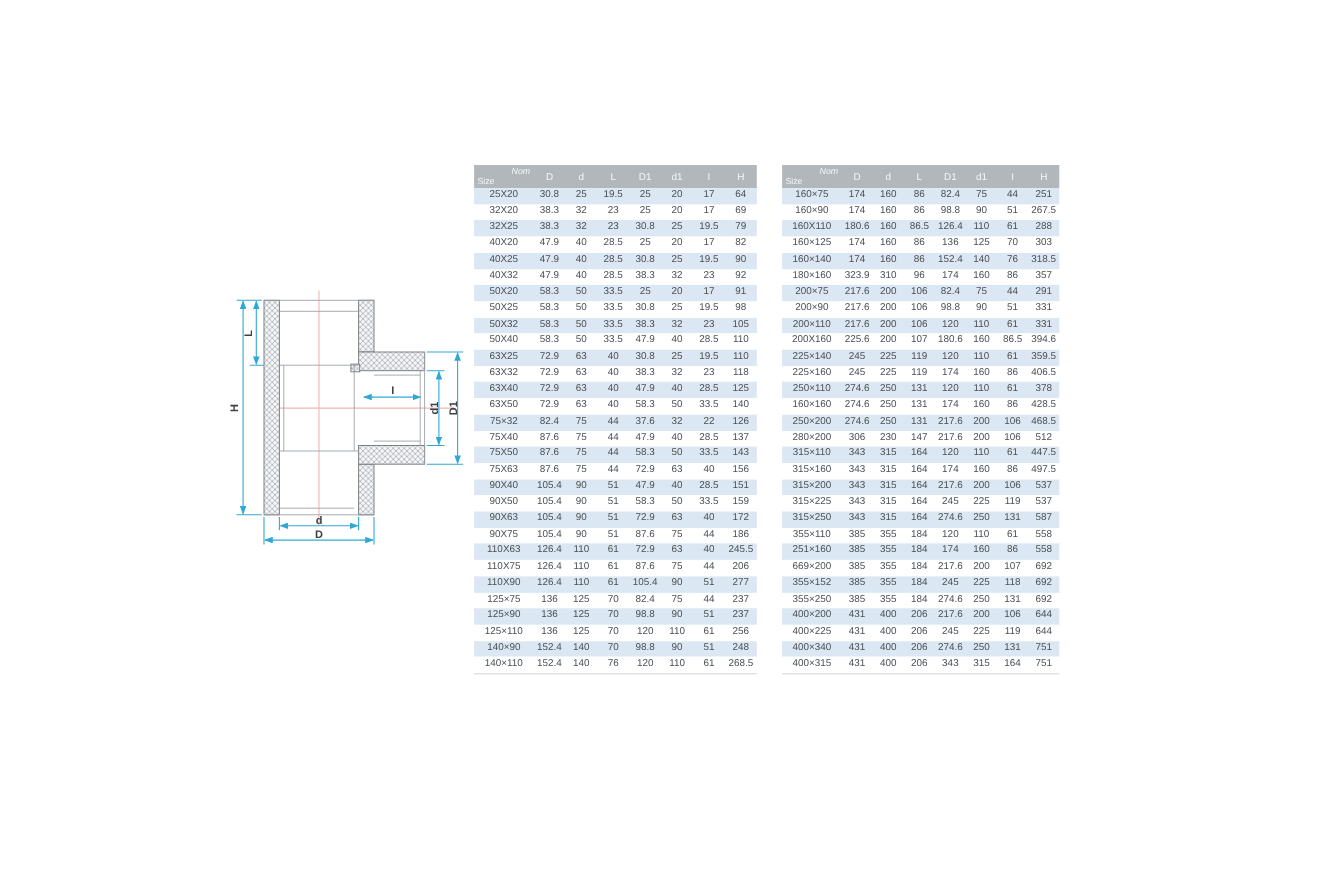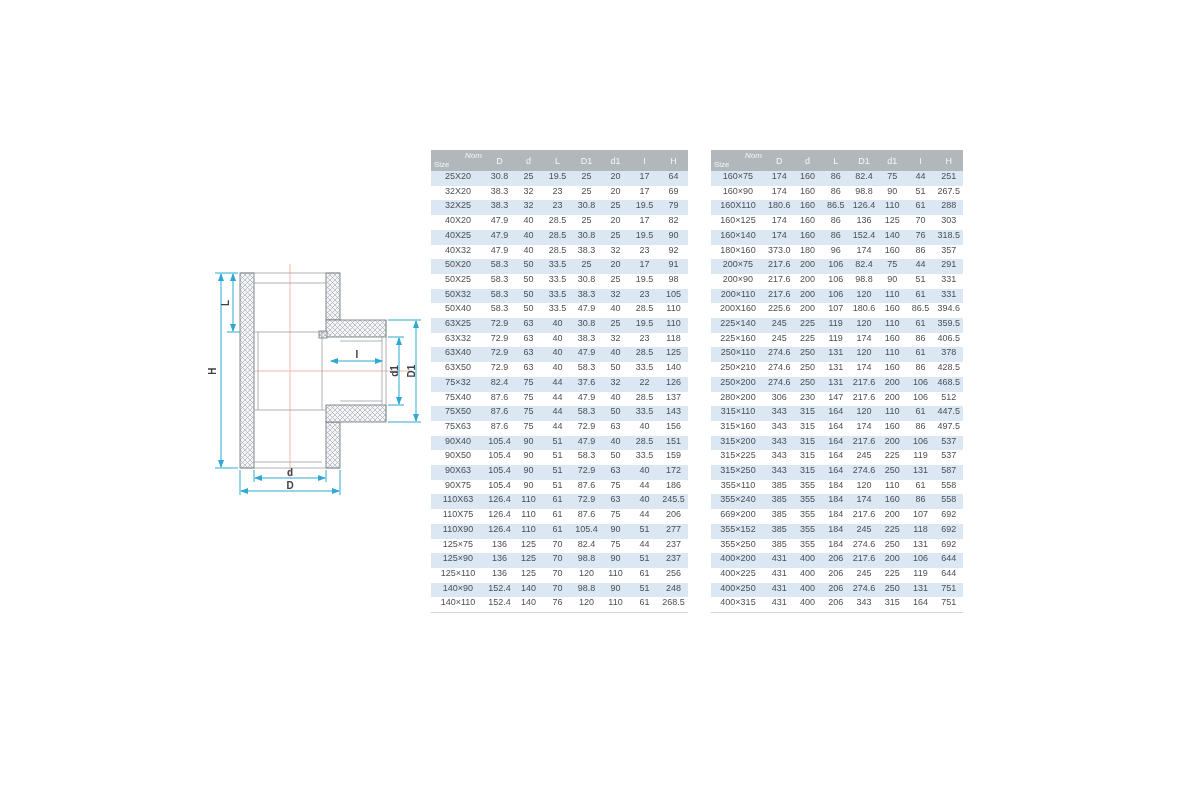--- a/index.html
+++ b/index.html
@@ -498,22 +498,22 @@
         <div class="cell">174</div>
         <div class="cell">160</div>
         <div class="cell">86</div>
         <div class="cell">152.4</div>
         <div class="cell">140</div>
         <div class="cell">76</div>
         <div class="cell">318.5</div>
       </div>
       <div class="trow">
         <div class="cell c0">180×160</div>
-        <div class="cell">373.0</div>
-        <div class="cell">180</div>
+        <div class="cell">323.9</div>
+        <div class="cell">310</div>
         <div class="cell">96</div>
         <div class="cell">174</div>
         <div class="cell">160</div>
         <div class="cell">86</div>
         <div class="cell">357</div>
       </div>
       <div class="trow">
         <div class="cell c0">200×75</div>
         <div class="cell">217.6</div>
         <div class="cell">200</div>
@@ -577,21 +577,21 @@
         <div class="cell c0">250×110</div>
         <div class="cell">274.6</div>
         <div class="cell">250</div>
         <div class="cell">131</div>
         <div class="cell">120</div>
         <div class="cell">110</div>
         <div class="cell">61</div>
         <div class="cell">378</div>
       </div>
       <div class="trow">
-        <div class="cell c0">250×210</div>
+        <div class="cell c0">160×160</div>
         <div class="cell">274.6</div>
         <div class="cell">250</div>
         <div class="cell">131</div>
         <div class="cell">174</div>
         <div class="cell">160</div>
         <div class="cell">86</div>
         <div class="cell">428.5</div>
       </div>
       <div class="trow">
         <div class="cell c0">250×200</div>
@@ -667,21 +667,21 @@
         <div class="cell c0">355×110</div>
         <div class="cell">385</div>
         <div class="cell">355</div>
         <div class="cell">184</div>
         <div class="cell">120</div>
         <div class="cell">110</div>
         <div class="cell">61</div>
         <div class="cell">558</div>
       </div>
       <div class="trow">
-        <div class="cell c0">355×240</div>
+        <div class="cell c0">251×160</div>
         <div class="cell">385</div>
         <div class="cell">355</div>
         <div class="cell">184</div>
         <div class="cell">174</div>
         <div class="cell">160</div>
         <div class="cell">86</div>
         <div class="cell">558</div>
       </div>
       <div class="trow">
         <div class="cell c0">669×200</div>
@@ -727,21 +727,21 @@
         <div class="cell c0">400×225</div>
         <div class="cell">431</div>
         <div class="cell">400</div>
         <div class="cell">206</div>
         <div class="cell">245</div>
         <div class="cell">225</div>
         <div class="cell">119</div>
         <div class="cell">644</div>
       </div>
       <div class="trow">
-        <div class="cell c0">400×250</div>
+        <div class="cell c0">400×340</div>
         <div class="cell">431</div>
         <div class="cell">400</div>
         <div class="cell">206</div>
         <div class="cell">274.6</div>
         <div class="cell">250</div>
         <div class="cell">131</div>
         <div class="cell">751</div>
       </div>
       <div class="trow">
         <div class="cell c0">400×315</div>

